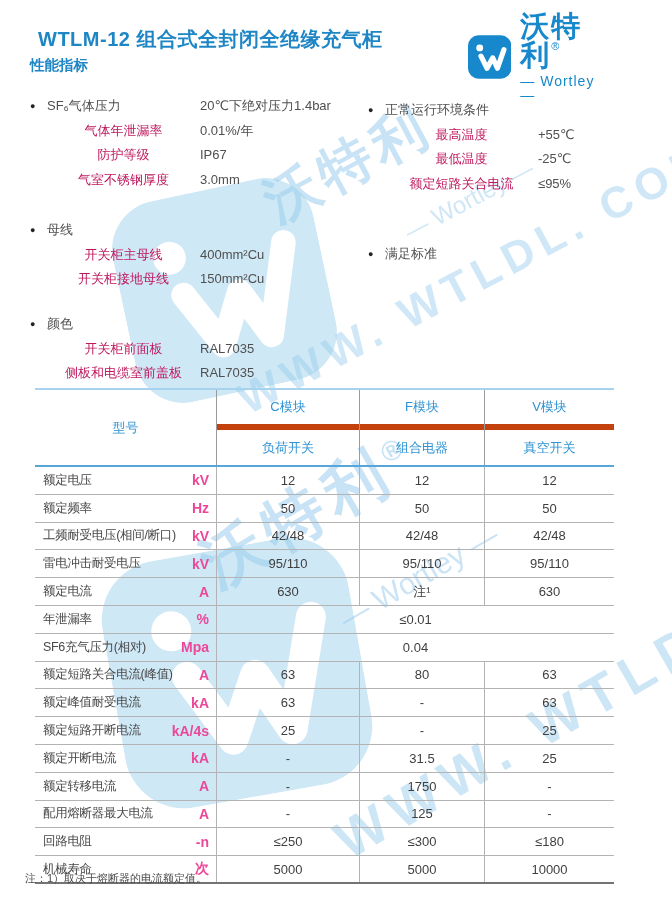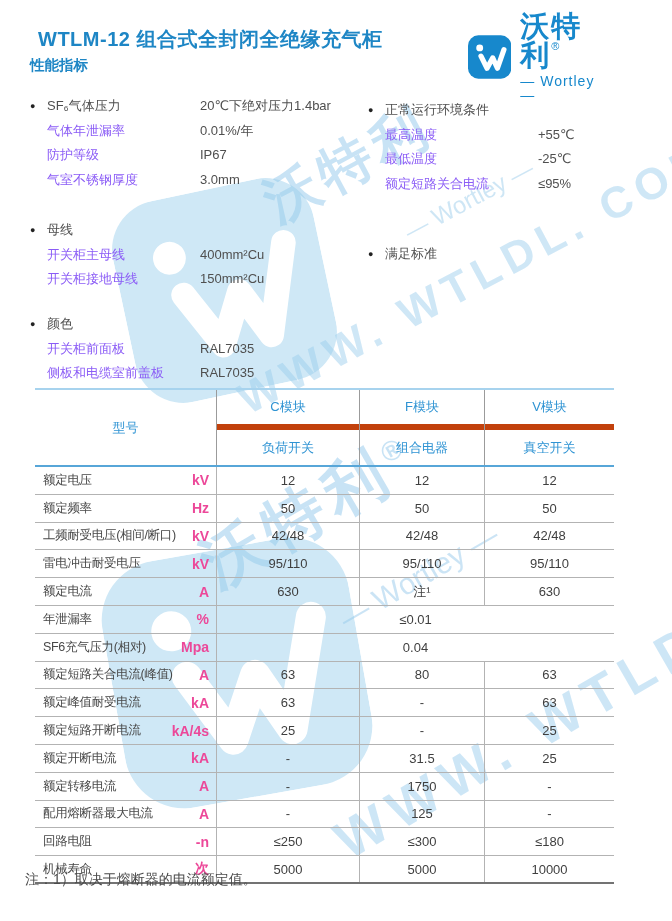--- a/index.html
+++ b/index.html
@@ -39,21 +39,21 @@
   .col-right{left:338px;width:274px;}
   .spec-group{position:absolute;left:0;right:0;}
   .g-l1{top:4px;}  .g-l2{top:128px;}  .g-l3{top:222px;}
   .g-r1{top:8px;}  .g-r2{top:152px;}
   .group-head{display:flex;align-items:center;line-height:24.5px;}
   .bullet{width:17px;font-size:9px;color:#222;flex:0 0 17px;}
   .group-title{width:153px;flex:0 0 153px;color:#4f4f4f;}
   .group-title.wide{width:auto;flex:0 0 auto;}
   .head-value{color:#4f4f4f;}
   .spec-item{display:flex;padding-left:17px;line-height:24.5px;}
-  .spec-label{width:153px;flex:0 0 153px;color:#8b5cf6;}
+  .spec-label{width:153px;flex:0 0 153px;color:#be185d;text-align:center;}
   .spec-value{color:#4f4f4f;}
   .std-row{padding-left:17px;line-height:24px;}
   .std-row-1{margin-top:6px;}
   .std-row-2{margin-top:14px;}
   .std-item{display:inline-block;width:85px;color:#4f4f4f;}
   .std-item:last-child{width:auto;}
   
   .tbl{position:absolute;left:35px;top:388px;width:579px;z-index:2;font-size:13px;border-top:2px solid #a7d3ee;}
   .thead{display:grid;grid-template-columns:181px 143px 125px 130px;border-bottom:2px solid #57a6d8;color:#2e93d3;}
   .th-model{display:flex;align-items:center;justify-content:center;font-size:13px;}
@@ -61,21 +61,21 @@
   .th-top{height:34px;line-height:34px;border-bottom:6px solid #c2410c;}
   .th-bot{height:35px;line-height:35px;}
   .trow{display:grid;grid-template-columns:181px 143px 125px 130px;height:27.8px;border-bottom:1px solid #b3b3b3;box-sizing:border-box;}
   .trow.last{border-bottom:2px solid #737373;}
   .td-param{display:flex;align-items:center;justify-content:space-between;padding:0 7px 0 8px;}
   .pname{font-size:12.5px;color:#484848;letter-spacing:-0.3px;white-space:nowrap;}
   .punit{font-size:14px;color:#ec4899;padding-left:4px;font-weight:bold;}
   .td{border-left:1px solid #b3b3b3;display:flex;align-items:center;justify-content:center;color:#3f3f3f;}
   .td-merged{grid-column:2/5;}
   
-  .footnote{position:absolute;left:25px;top:871px;font-size:14px;color:#4a4a4a;z-index:2;}
+  .footnote{position:absolute;left:25px;top:871px;font-size:11px;color:#4a4a4a;z-index:2;}
 </style>
 </head>
 <body>
 
 <div class="page">
 
   <div class="wm-layer">
     <div class="wm wm-cn-1">沃特利</div>
     <div class="wm wm-en-1">— Wortley —</div>
     <div class="wm wm-url-1">WWW. WTLDL. COM</div>

